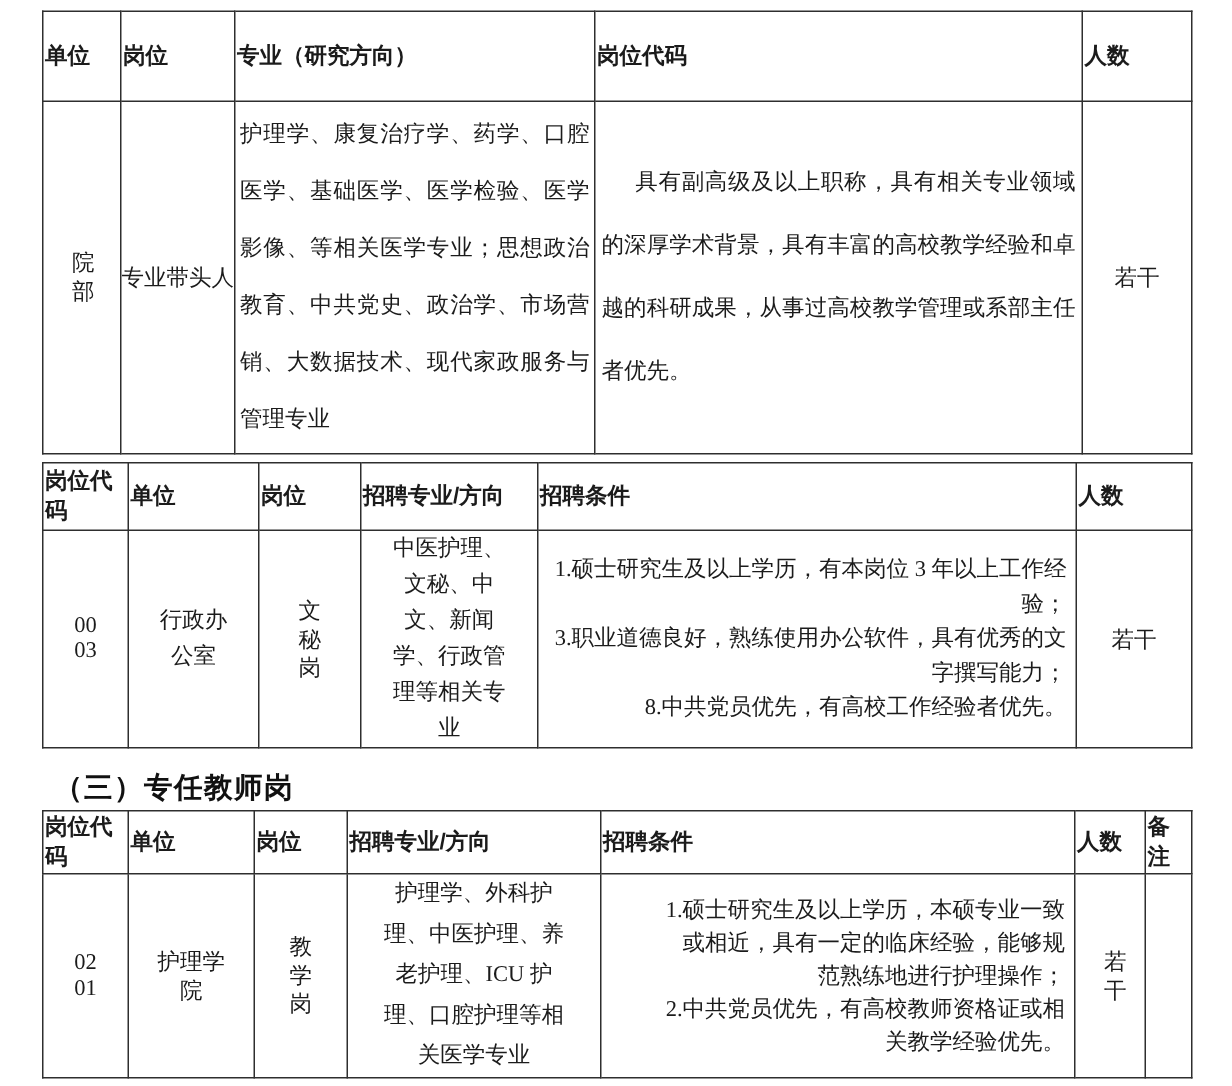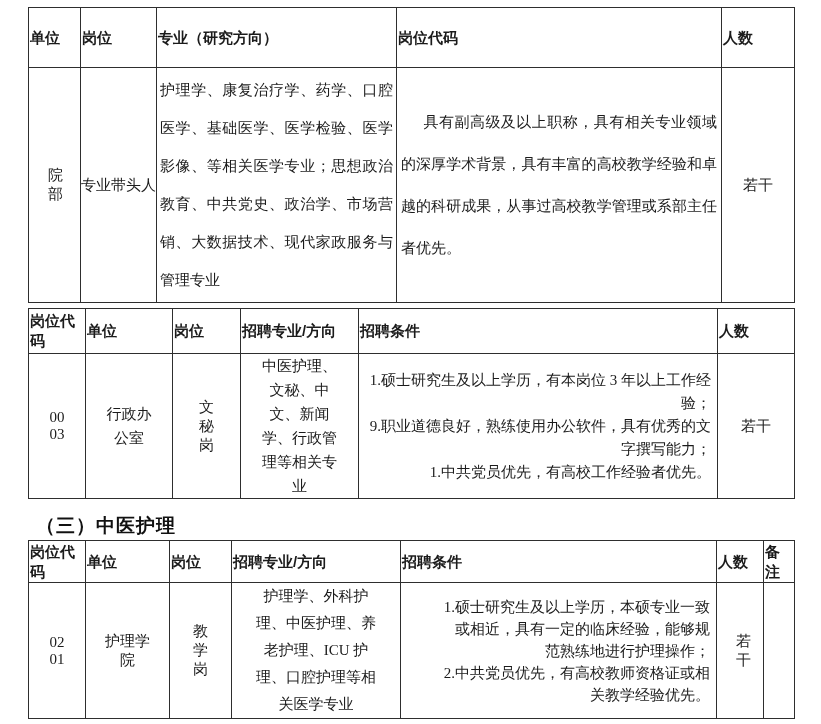--- a/index.html
+++ b/index.html
@@ -142,29 +142,29 @@
       <th>招聘条件</th>
       <th>人数</th>
     </tr>
     <tr class="t2-row">
       <td>0003</td>
       <td><span class="narrow-wrap">行政办公室</span></td>
       <td>文秘岗</td>
       <td class="major-center">中医护理、文秘、中文、新闻学、行政管理等相关专业</td>
       <td class="cond">
         <div>1.硕士研究生及以上学历，有本岗位 3 年以上工作经验；</div>
-        <div>9.职业道德良好，熟练使用办公软件，具有优秀的文字撰写能力；</div>
-        <div>1.中共党员优先，有高校工作经验者优先。</div>
+        <div>3.职业道德良好，熟练使用办公软件，具有优秀的文字撰写能力；</div>
+        <div>8.中共党员优先，有高校工作经验者优先。</div>
       </td>
       <td>若干</td>
     </tr>
   </tbody>
     </table>
 
-  <div class="sec-title t3-title">（三）中医护理</div>
+  <div class="sec-title t3-title">（三）专任教师岗</div>
   <table class="tbl3">
     <colgroup>
       <col style="width:57px">
         <col style="width:84px">
         <col style="width:62px">
         <col style="width:169px">
         <col style="width:316px">
         <col style="width:47px">
         <col style="width:31px">
     </colgroup>

